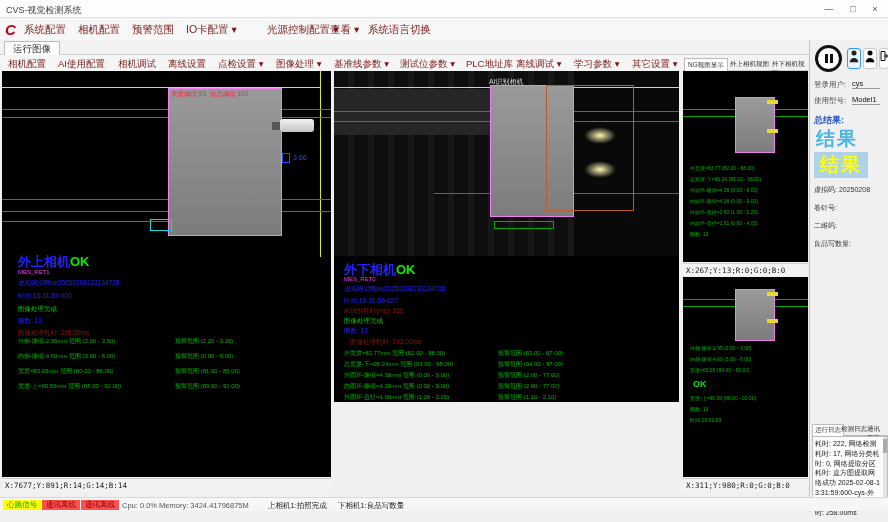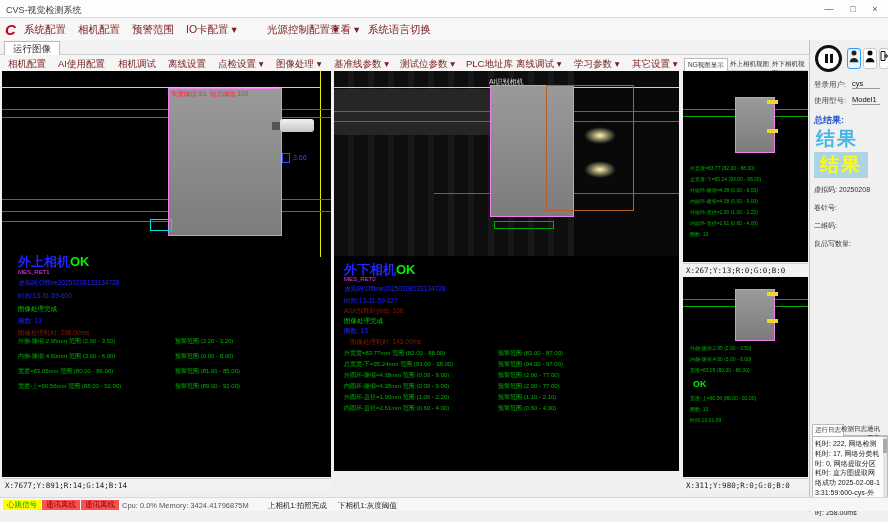--- a/index.html
+++ b/index.html
@@ -146,21 +146,21 @@
     <div class="abs meas" style="left:173px; top:266px;">预警范围:(2.20 - 3.20)</div>
     <div class="abs meas" style="left:16px; top:281px;">内侧-隆缩:4.60mm 范围:(3.00 - 6.00)</div>
     <div class="abs meas" style="left:173px; top:281px;">预警范围:(0.00 - 8.00)</div>
     <div class="abs meas" style="left:16px; top:296px;">宽度=83.05mm 范围:(80.00 - 86.00)</div>
     <div class="abs meas" style="left:173px; top:296px;">预警范围:(81.00 - 85.00)</div>
     <div class="abs meas" style="left:16px; top:311px;">宽度-上=90.56mm 范围:(88.00 - 92.00)</div>
     <div class="abs meas" style="left:173px; top:311px;">预警范围:(89.00 - 91.00)</div>
   </div>
   <div class="abs coord-bar" style="left:2px; top:478px; width:329px; height:13px;">X:7677;Y:891;R:14;G:14;B:14</div>
 
-  <div class="abs img-panel" style="left:334px; top:71px; width:345px; height:400px;">
+  <div class="abs img-panel" style="left:334px; top:71px; width:345px; height:331px;">
     <div class="abs" style="left:0; top:0; width:345px; height:185px; background:repeating-linear-gradient(90deg,#0e0e0e 0 14px,#181818 14px 20px);"></div>
     <div class="abs" style="left:0; top:18px; width:160px; height:46px; background:#262626;"></div>
     <div class="abs" style="left:240px; top:0; width:105px; height:185px; background:#090909;"></div>
     <div class="abs hline yellow" style="left:0; top:16px; width:345px;"></div>
     <div class="abs hline green" style="left:0; top:40px; width:345px;"></div>
     <div class="abs hline green" style="left:0; top:50px; width:345px;"></div>
     <div class="abs hline green" style="left:100px; top:122px; width:245px;"></div>
     <div class="abs" style="left:155px; top:6px; color:#dddddd; font-size:7px;">AI识别相机</div>
     <div class="abs product" style="left:156px; top:14px; width:84px; height:132px;"></div>
     <div class="abs" style="left:212px; top:14px; width:88px; height:126px; border:1px solid #b85c28;"></div>
@@ -290,16 +290,16 @@
       <div id="log-thumb" style="margin-top:2px;"></div>
     </div>
   </div>
 
   <div class="abs" id="statusbar">
     <span class="abs badge hb" style="left:3px;">心跳信号</span>
     <span class="abs badge off" style="left:42px;">通讯离线</span>
     <span class="abs badge off" style="left:81px;">通讯离线</span>
     <span class="abs sb-text" style="left:122px;">Cpu: 0.0% Memory: 3424.41796875M</span>
     <span class="abs sb-link" style="left:268px;">上相机1:拍照完成</span>
-    <span class="abs sb-link" style="left:338px;">下相机1:灰度阈值</span>
+    <span class="abs sb-link" style="left:338px;">下相机1:良品写数量</span>
   </div>
 
 </div>
 
 </body></html>

